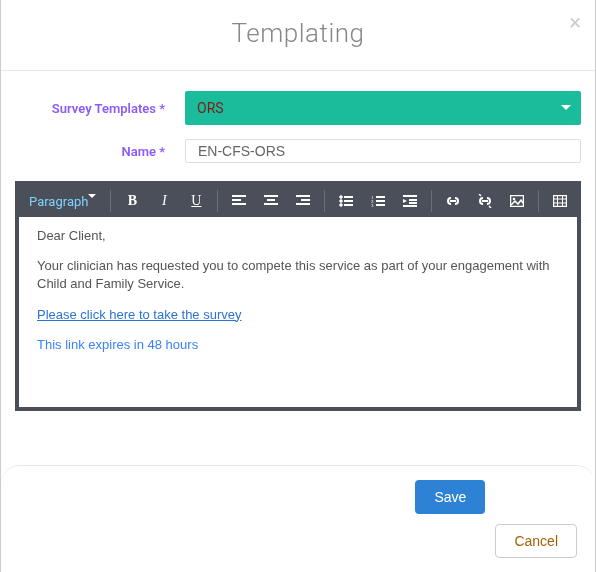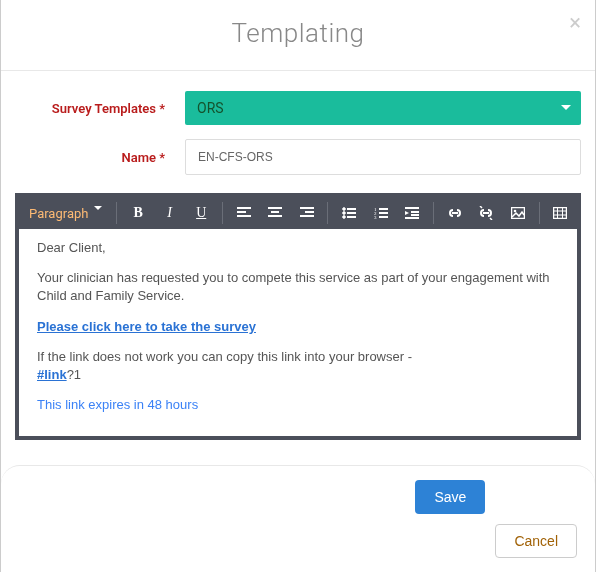--- a/index.html
+++ b/index.html
@@ -50,76 +50,75 @@
   .form-row {
     display: flex;
     align-items: center;
     margin-bottom: 14px;
   }
   .form-label {
     width: 170px;
     text-align: right;
     padding-right: 20px;
     font-weight: 600;
-    color: #b91c1c;
+    color: #8b5cf6;
     font-size: 13px;
   }
   .form-control-wrap {
     flex: 1;
   }
   .select-teal {
     background: #1abc9c;
-    color: #14532d;
+    color: #7f1d1d;
     height: 34px;
     line-height: 34px;
     padding: 0 34px 0 12px;
     position: relative;
     border-radius: 2px;
     cursor: pointer;
     font-size: 14px;
   }
   .select-teal .caret {
     position: absolute;
     right: 10px;
     top: 14px;
     width: 0; height: 0;
     border-left: 5px solid transparent;
     border-right: 5px solid transparent;
     border-top: 5px solid #fff;
   }
   .text-input {
     width: 100%;
-    height: 36px;
+    height: 24px;
     padding: 0 12px;
     border: 1px solid #ddd;
     border-radius: 2px;
-    font-size: 12px;
+    font-size: 14px;
     color: #666;
   }
   .editor-wrap {
     margin-top: 18px;
     border: 4px solid #4b4f5a;
     background: #4b4f5a;
   }
   .toolbar {
     display: flex;
     align-items: center;
     gap: 6px;
     padding: 4px 4px;
     color: #fff;
   }
   .tb-combo {
     display: flex;
     background: transparent;
-    color: #fdba74;
+    color: #7dd3fc;
     padding: 4px 6px;
     font-size: 13px;
     border-radius: 2px;
     cursor: pointer;
-    gap: 6px;
   }
   .tb-combo .mini-caret {
     width: 0; height: 0;
     border-left: 4px solid transparent;
     border-right: 4px solid transparent;
     border-top: 4px solid #fff;
   }
   .tb-sep {
     width: 1px;
     height: 22px;
@@ -146,21 +145,20 @@
     font-family: Verdana, sans-serif;
     font-size: 13px;
     color: #555;
     line-height: 1.4;
   }
   .editor-body p { margin: 0 0 12px 10px; }
   .editor-body a, .link-style {
     color: #2a72d4;
     text-decoration: underline;
     cursor: pointer;
-    font-weight: bold;
   }
   .editor-body .query { color: #555; }
   .editor-body .bold { font-weight: 400; color: #3b82f6; }
   .modal-footer {
     border-top: 1px solid #e8e8e8;
     padding: 14px 18px;
     display: flex;
     justify-content: flex-end;
     gap: 10px;
     border-radius: 19px;
@@ -312,24 +310,20 @@
               <line x1="9.5" y1="0" x2="9.5" y2="12" stroke-width="1"></line>
             </svg>
         </div>
 
       </div>
 
       <div class="editor-body">
         <p>Dear Client,</p>
         <p>Your clinician has requested you to compete this service as part of your engagement with Child and Family Service.</p>
         <p><span class="link-style">Please click here to take the survey</span></p>
-        <p>
-          <span>If the link does not work you can copy this link into your browser -</span><br>
-          <span class="link-style">#link</span><span class="query">?1</span>
-        </p>
         <p class="bold">This link expires in 48 hours</p>
       </div>
     </div>
 
   </div>
 
   <div class="modal-footer">
     <button class="btn btn-primary">Save</button>
     <button class="btn btn-default">Cancel</button>
   </div>

